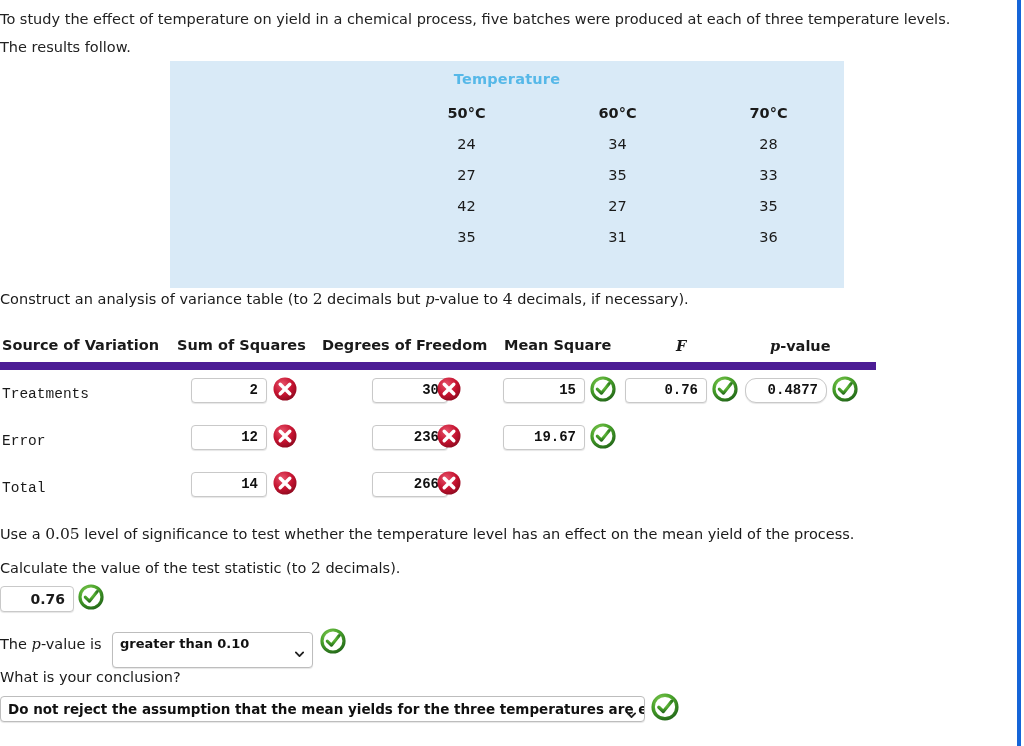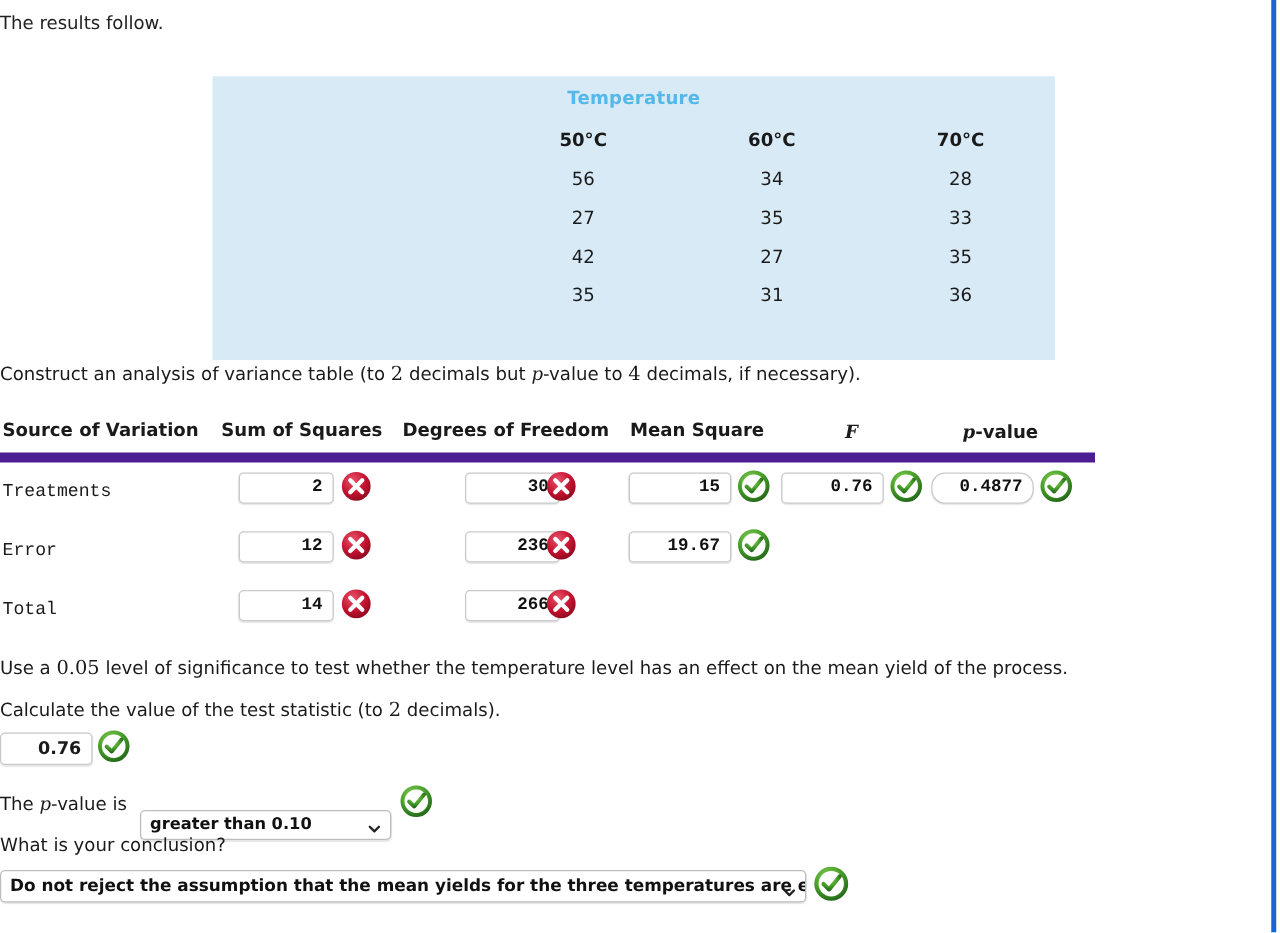--- a/index.html
+++ b/index.html
@@ -240,23 +240,23 @@
   .sel .chev {
     position: absolute;
     right: 7px;
     top: 50%;
     transform: translateY(-50%);
     width: 11px;
     height: 11px;
   }
   .sel-pvalue {
     left: 112px;
-    top: 16px;
+    top: 0px;
     width: 201px;
-    height: 24px;
+    height: 36px;
     line-height: 22px;
   }
   .pvalue-mark { position: absolute; left: 320px; top: -4px; width: 26px; height: 26px; }
 
   .conclusion-q {
     position: absolute;
     left: 0;
     top: 669px;
     font-size: 14.5px;
   }
@@ -275,35 +275,36 @@
     font-size: 13.5px;
   }
   .conclusion-mark { position: absolute; left: 651px; top: -3px; width: 28px; height: 28px; }
 </style>
 </head>
 <body>
 
 <div class="page">
 
   <div class="intro">
+    <div>To study the effect of temperature on yield in a chemical process, five batches were produced at each of three temperature levels.</div>
     <div>The results follow.</div>
   </div>
 
   <div class="data-table">
     <div class="dt-title">Temperature</div>
     <div class="dt-grid">
       <div class="dt-row dt-head">
         <div class="dt-cell spacer"></div>
         <div class="dt-cell">50°C</div>
         <div class="dt-cell">60°C</div>
         <div class="dt-cell">70°C</div>
       </div>
       <div class="dt-row">
         <div class="dt-cell spacer"></div>
-        <div class="dt-cell">56</div>
+        <div class="dt-cell">24</div>
         <div class="dt-cell">34</div>
         <div class="dt-cell">28</div>
       </div>
       <div class="dt-row">
         <div class="dt-cell spacer"></div>
         <div class="dt-cell">27</div>
         <div class="dt-cell">35</div>
         <div class="dt-cell">33</div>
       </div>
       <div class="dt-row">

